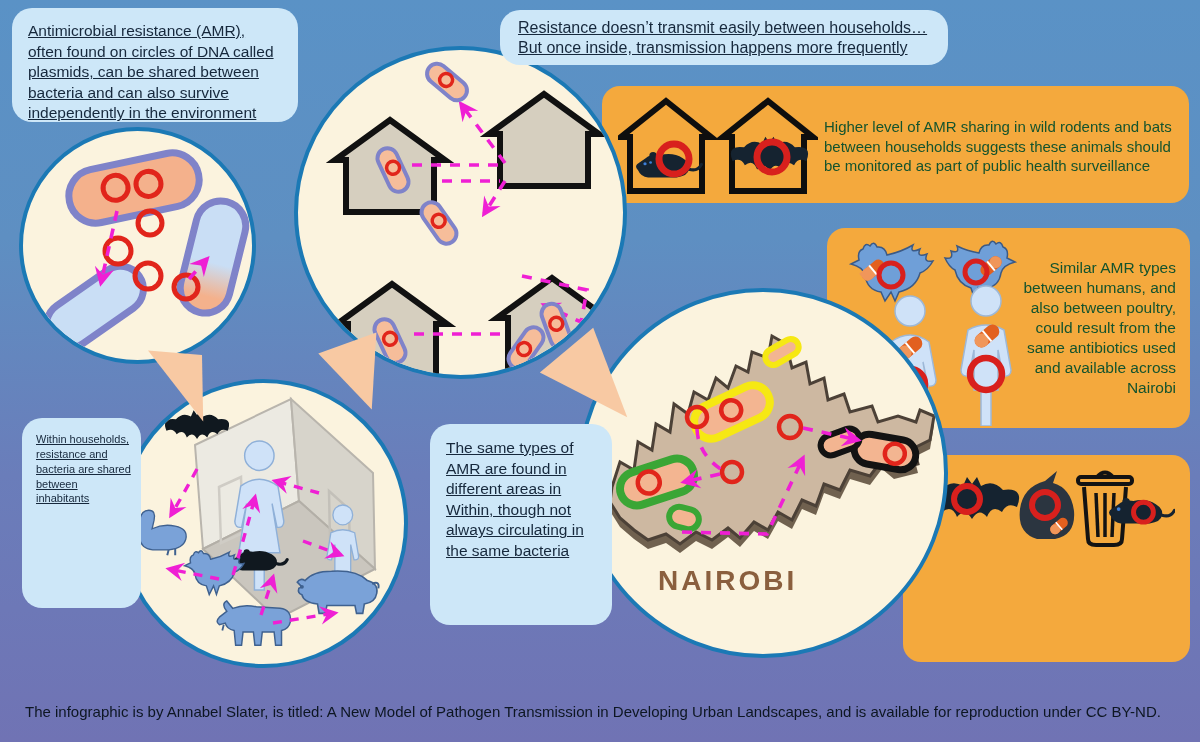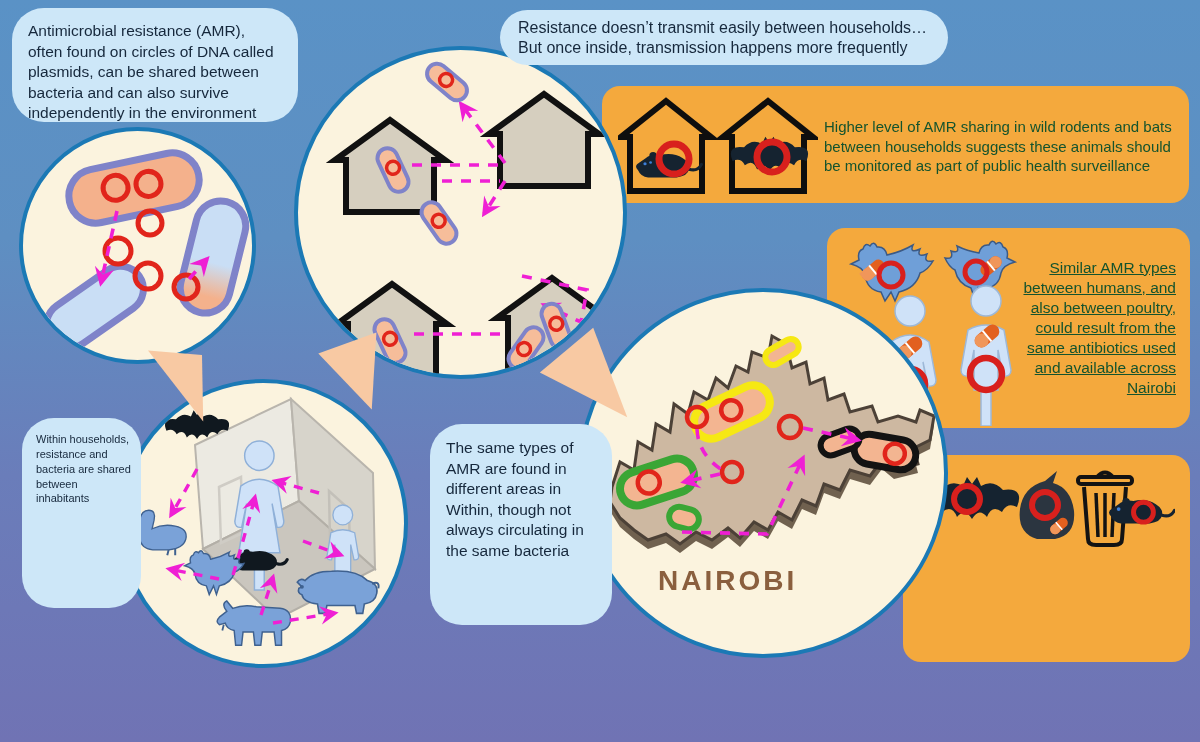--- a/index.html
+++ b/index.html
@@ -2,41 +2,41 @@
 <html><head>
 <meta charset="utf-8">
 <style>
   html,body{margin:0;padding:0;background:#444;}
   .stage{
     position:relative;width:1200px;height:742px;overflow:hidden;
     font-family:"Liberation Sans",sans-serif;
     background:linear-gradient(180deg,#5a92c6 0%,#5e8fc2 32%,#6a7dba 64%,#7073b4 100%);
   }
   .callout{
-    position:absolute;background:#cde7f8;border-radius:32px;z-index:5;
-    color:#16283c;box-sizing:border-box;
+    position:absolute;background:#cde7f8;border-radius:20px;z-index:5;
+    color:#16283c;box-sizing:border-box;text-decoration:underline;
   }
   .callout p{margin:0;}
   .panel{
     position:absolute;background:#f4a93d;border-radius:18px;z-index:1;
     color:#14532d;box-sizing:border-box;
   }
   .circle{
     position:absolute;border-radius:50%;background:#fbf3de;
     border:4px solid #1b79b5;z-index:3;box-sizing:border-box;overflow:hidden;
   }
   .tri{position:absolute;background:#f8c9a3;z-index:4;}
   #co-plasmids{left:12px;top:8px;width:286px;height:114px;padding:13px 16px;font-size:15.5px;line-height:1.33;}
   #co-transmission{left:492px;top:10px;width:448px;height:55px;padding:8px 18px;font-size:16px;line-height:1.25;margin-left:8px;}
   #co-within{left:22px;top:418px;width:119px;height:190px;padding:14px 10px 10px 14px;font-size:11px;line-height:1.35;}
   #co-sametypes{left:430px;top:424px;width:182px;height:201px;padding:14px 12px 10px 16px;font-size:15.5px;line-height:1.33;}
   #panel-rodents{left:602px;top:86px;width:587px;height:117px;}
   #panel-rodents .ptext{position:absolute;left:222px;top:16px;width:352px;font-size:15px;line-height:1.3;}
   #panel-poultry{left:827px;top:228px;width:363px;height:200px;}
-  #panel-poultry .ptext{position:absolute;right:14px;top:14px;width:168px;font-size:15.5px;line-height:1.3;text-align:right;text-decoration:underline;}
+  #panel-poultry .ptext{position:absolute;right:14px;top:14px;width:168px;font-size:15.5px;line-height:1.3;text-align:right;}
   #panel-wildlife{left:903px;top:455px;width:287px;height:207px;}
   #panel-wildlife .ptext{position:absolute;right:16px;bottom:14px;width:252px;font-size:15.5px;line-height:1.32;text-align:right;}
   #circle-plasmids{left:19px;top:127px;width:237px;height:237px;}
   #circle-houses{left:294px;top:46px;width:333px;height:333px;}
   #circle-household{left:119px;top:379px;width:289px;height:289px;}
   #circle-nairobi{left:578px;top:288px;width:370px;height:370px;}
   #tri-1{left:145px;top:349px;width:60px;height:74px;clip-path:polygon(5% 2%,95% 8%,97% 98%);}
   #tri-2{left:315px;top:331px;width:66px;height:80px;clip-path:polygon(5% 28%,93% 2%,86% 98%);}
   #tri-3{left:538px;top:326px;width:92px;height:93px;clip-path:polygon(2% 50%,60% 2%,97% 98%);}
   .caption{
@@ -336,14 +336,15 @@
     <p>Resistance doesn’t transmit easily between households…</p>
     <p>But once inside, transmission happens more frequently</p>
   </div>
   <div class="callout" id="co-within">
     <p>Within households, resistance and bacteria are shared between inhabitants</p>
   </div>
   <div class="callout" id="co-sametypes">
     <p>The same types of AMR are found in different areas in Within, though not always circulating in the same bacteria</p>
   </div>
 
+  <div class="caption">The infographic is by Annabel Slater, is titled: A New Model of Pathogen Transmission in Developing Urban Landscapes, and is available for reproduction under CC BY-ND.</div>
 
 </div>
 
 </body></html>

